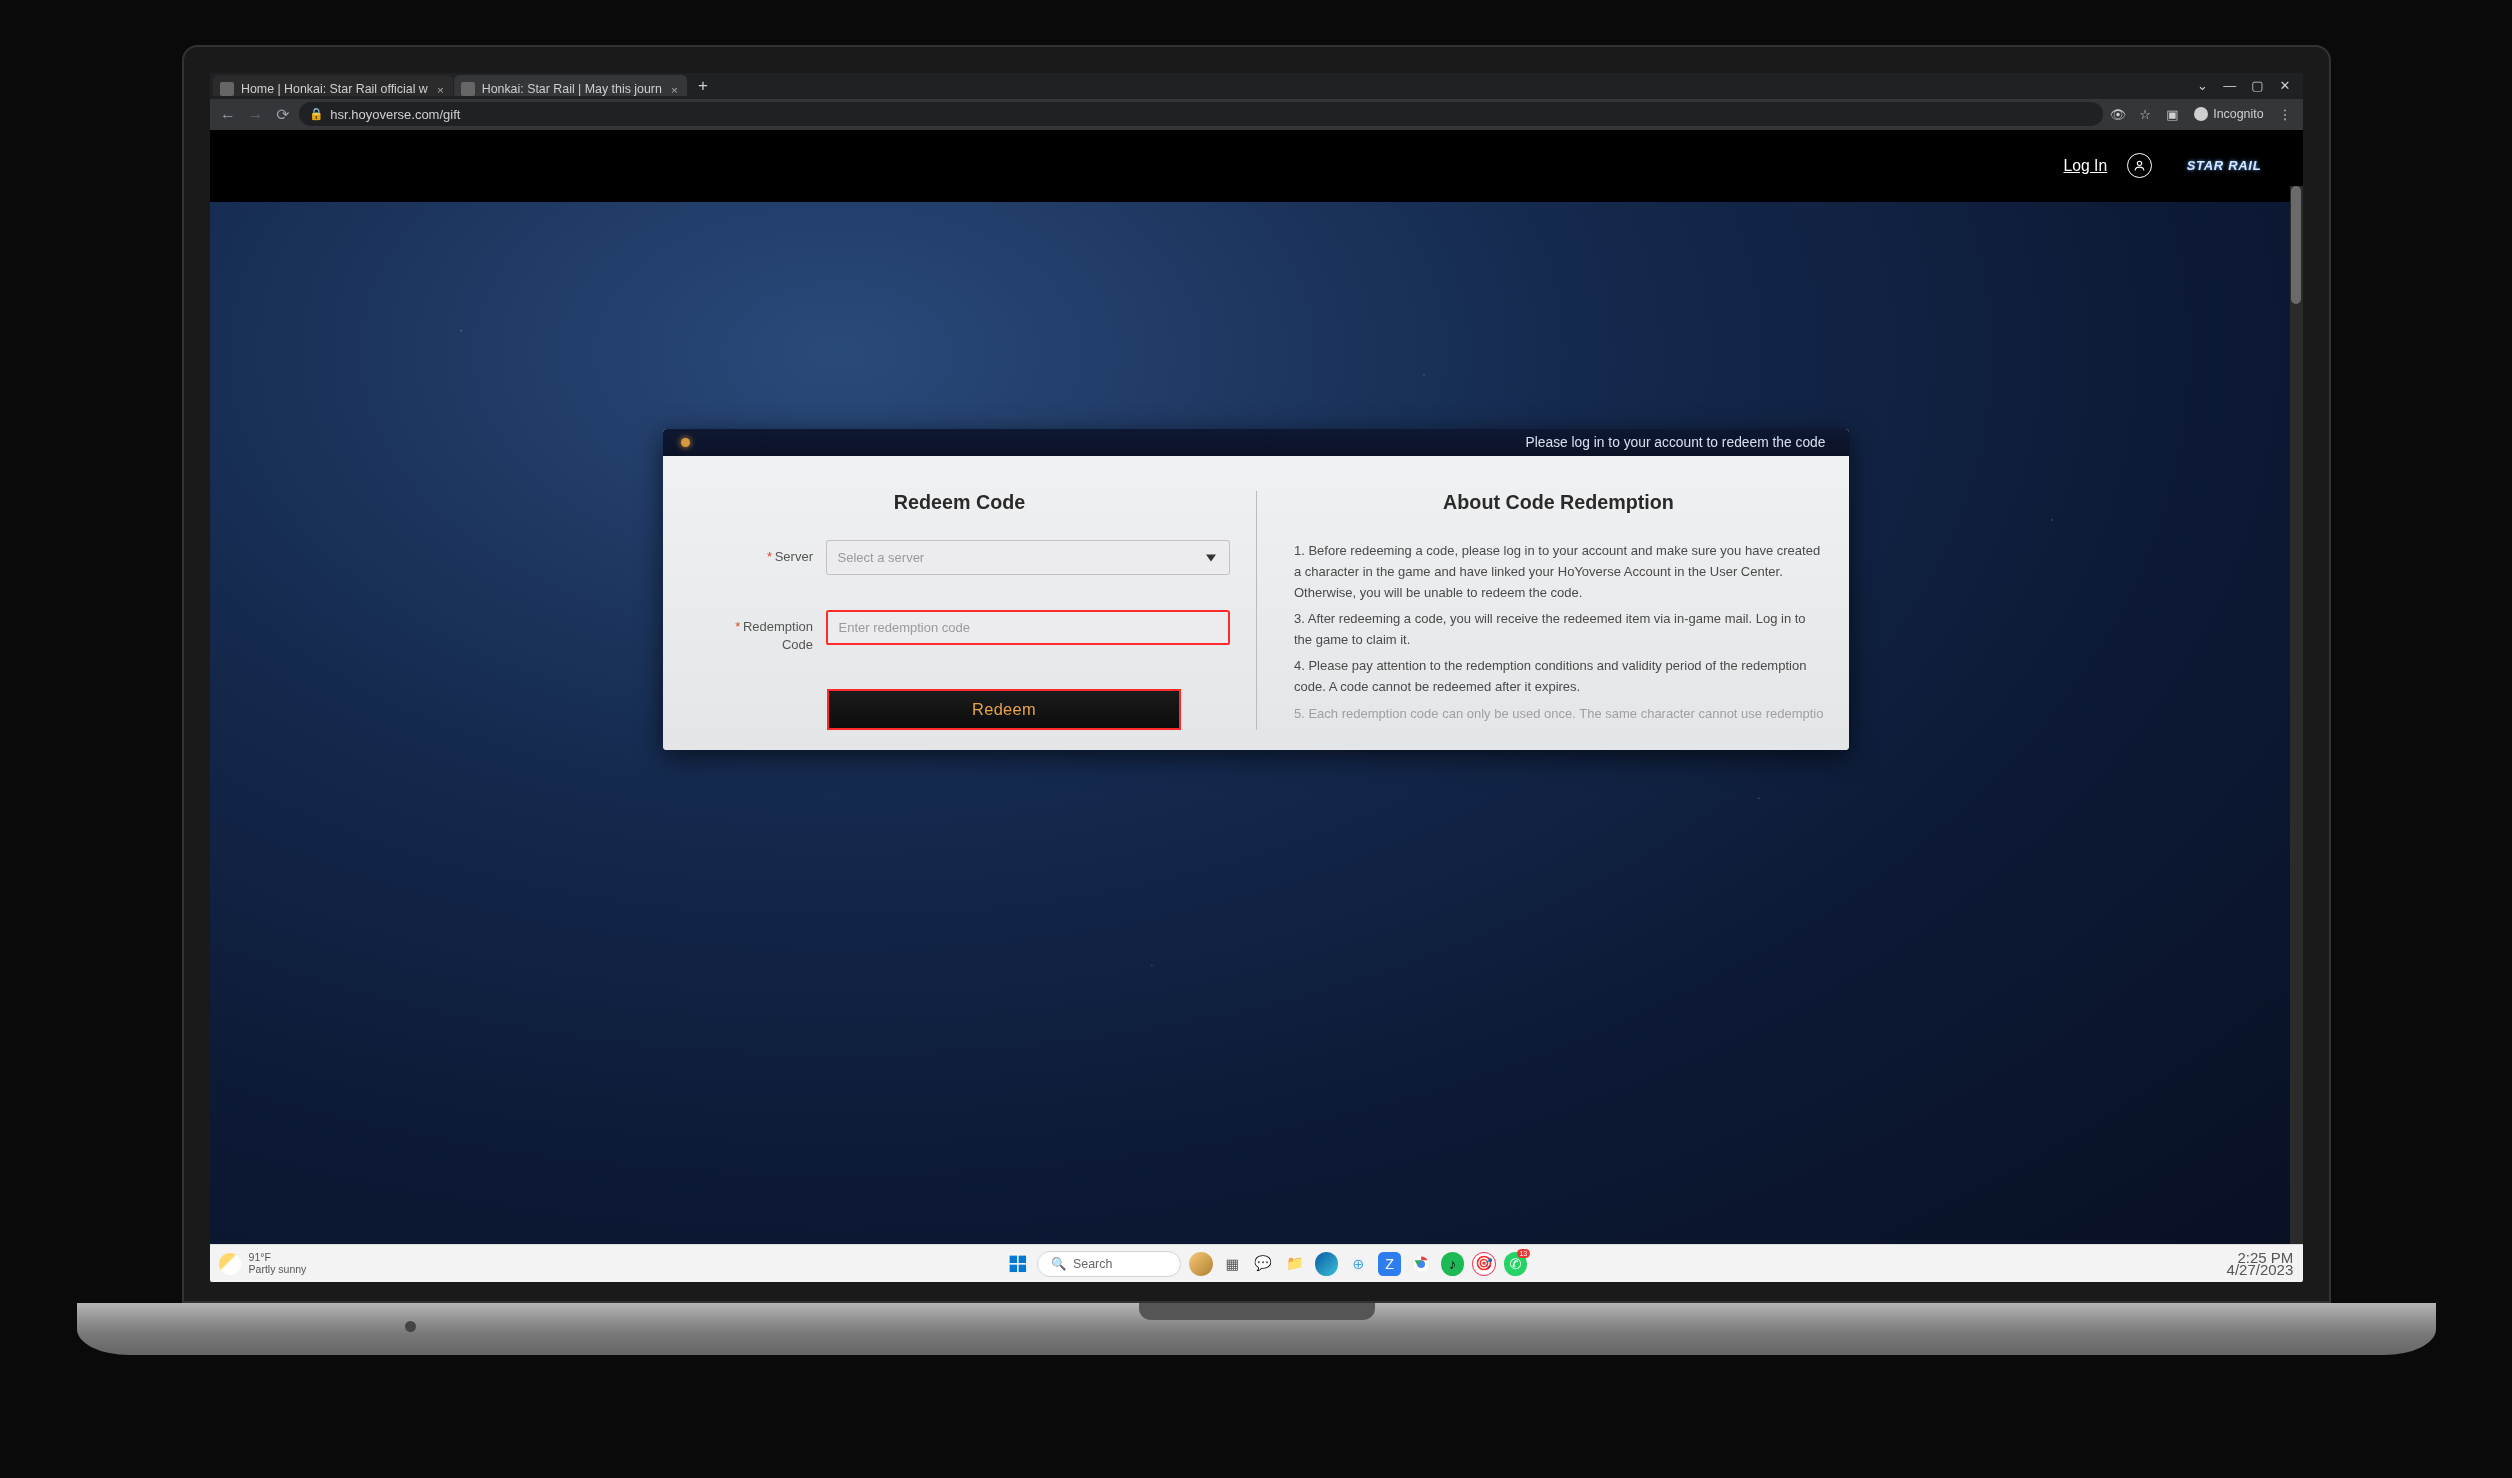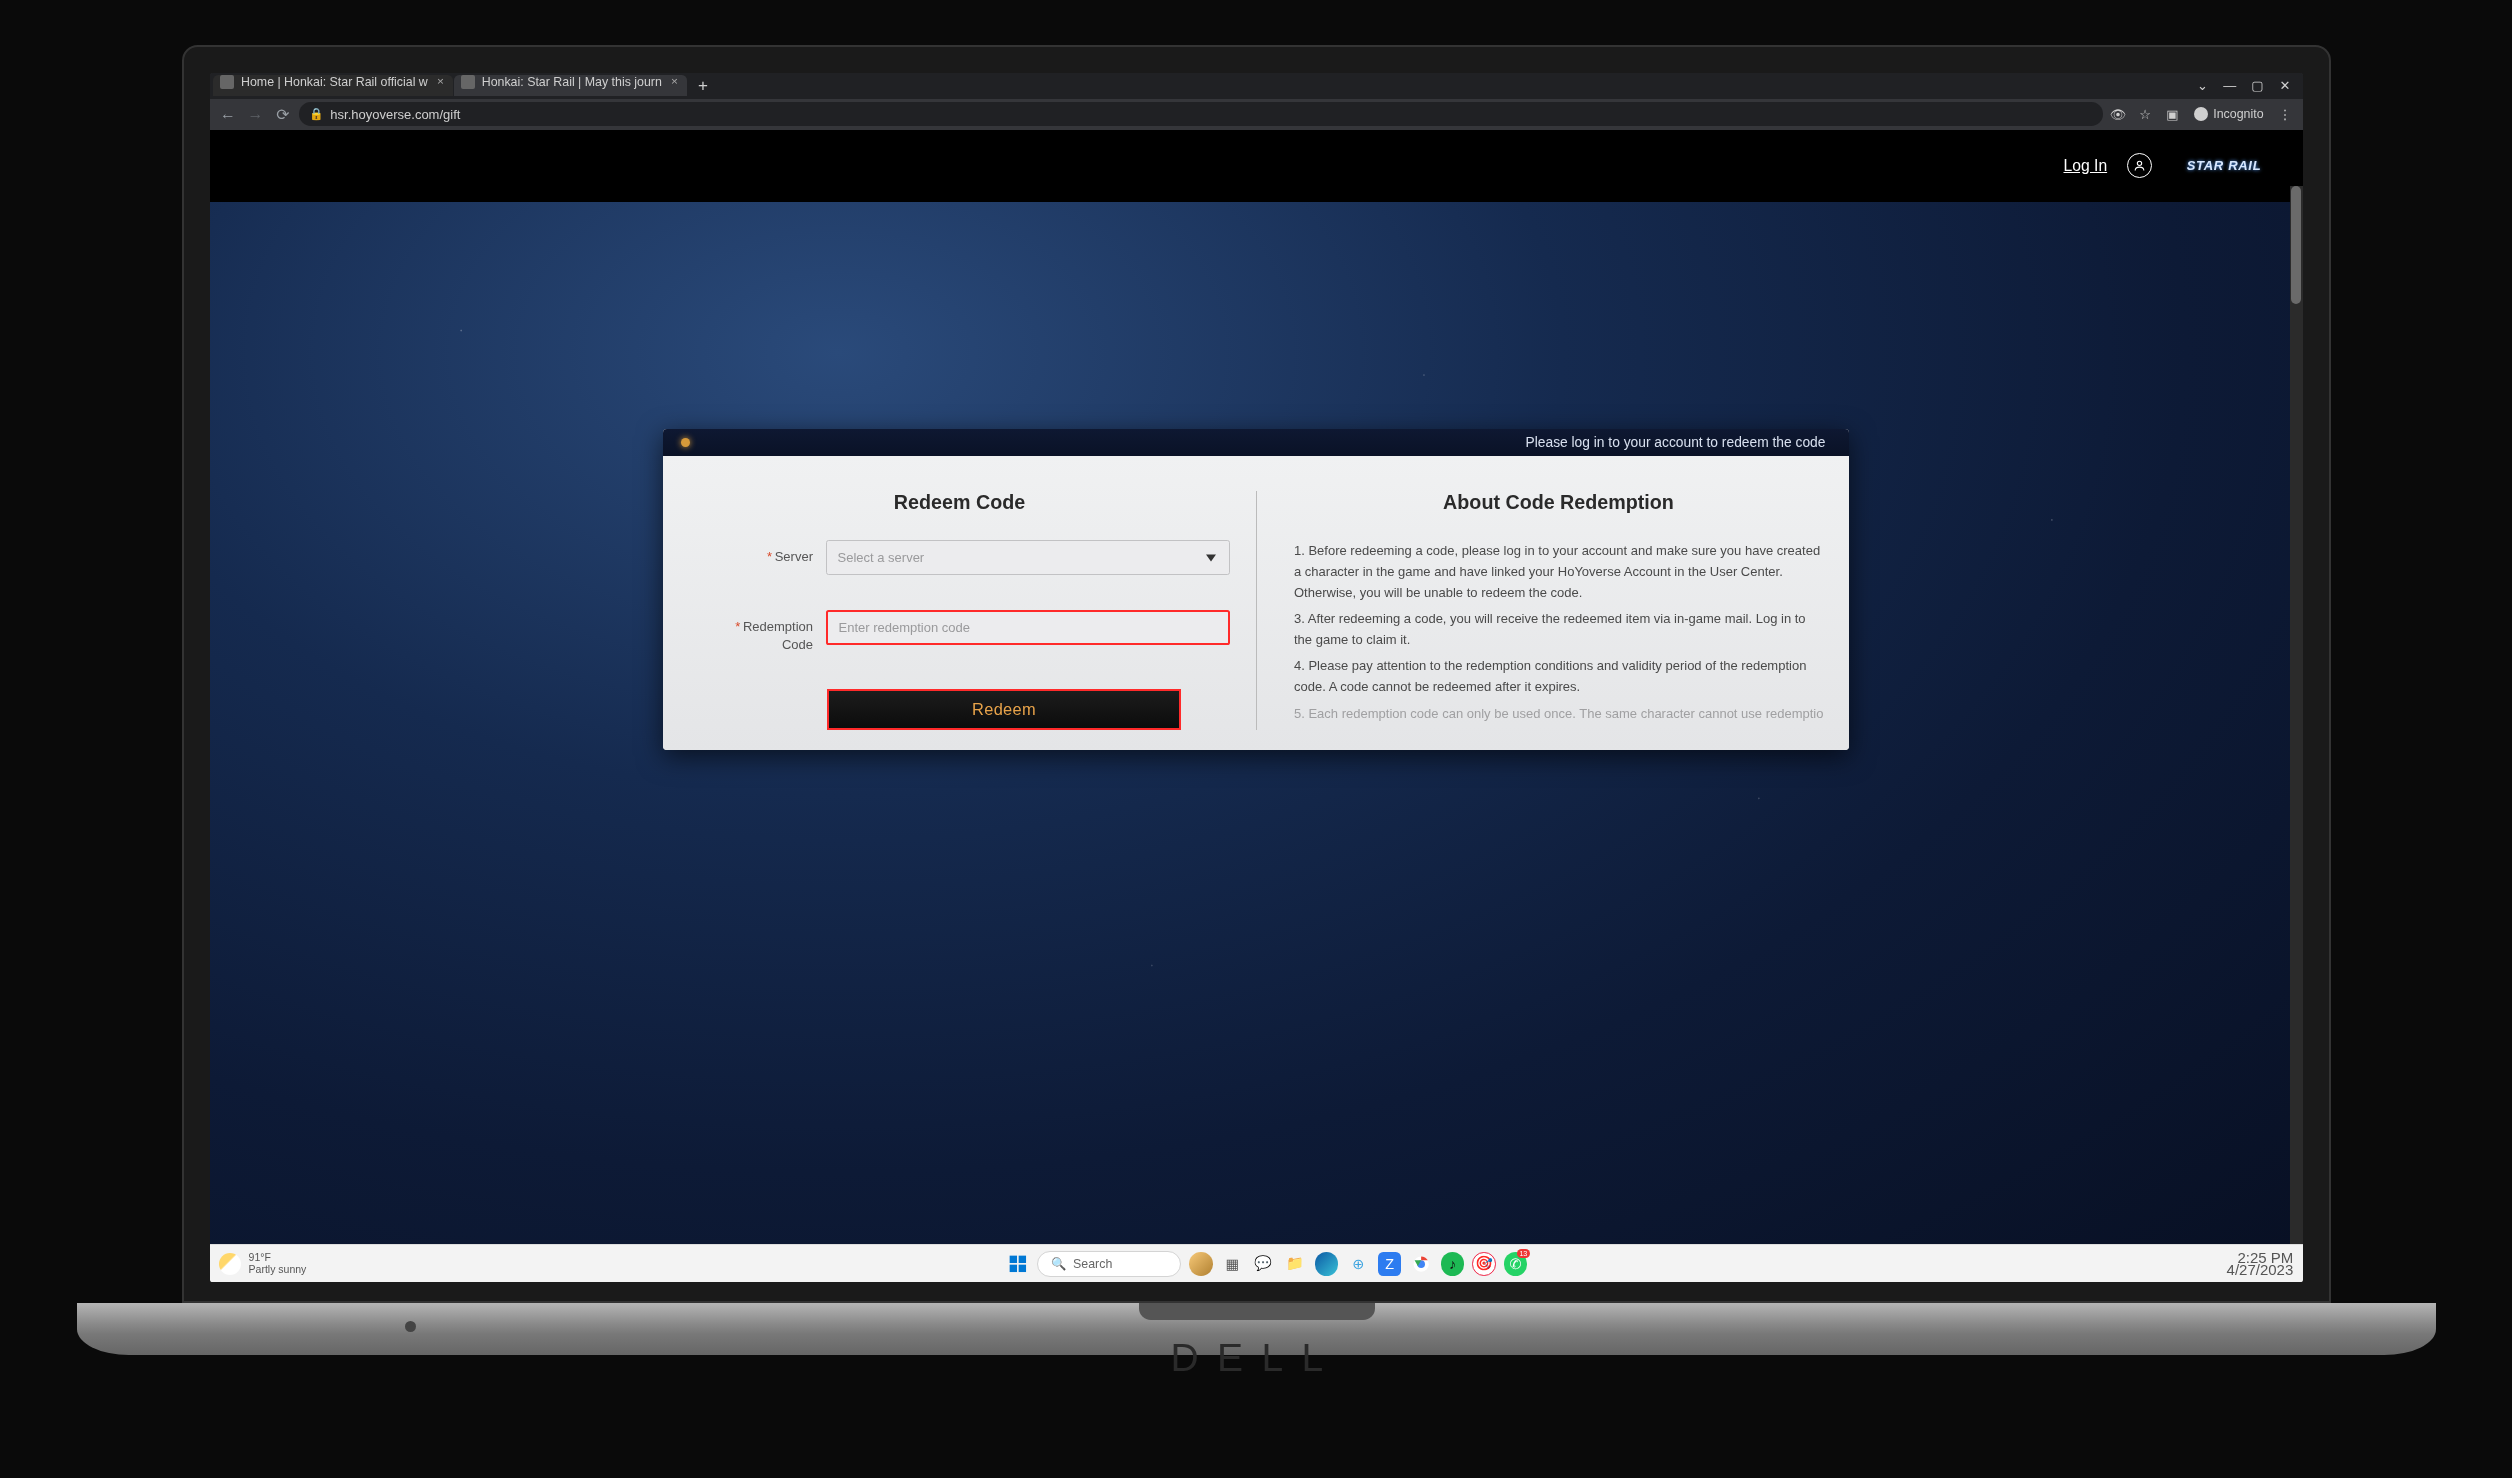--- a/index.html
+++ b/index.html
@@ -9,21 +9,21 @@
 .laptop-frame{position:relative;width:2359px;height:1389px}
 .screen-bezel{position:absolute;top:0;left:105px;width:2149px;height:1258px;background:#1a1a1a;border-radius:15.7px 15.7px 0 0;padding:26px 26px 18.3px 26px;border:2.6px solid #333}
 .screen-inner{width:100%;height:100%;background:#2b2b2b;border-radius:2.6px;display:flex;flex-direction:column;overflow:hidden}
 .hinge-bar{position:absolute;top:1258px;left:0;width:2359px;height:52px;background:linear-gradient(180deg,#b5b5b5 0%,#8a8a8a 40%,#787878 60%,#666 100%);border-radius:0 0 52px 52px/0 0 26px 26px}
 .hinge-notch{position:absolute;top:1258px;left:1062px;width:236px;height:17px;background:#555;border-radius:0 0 11.8px 11.8px}
 .dell-logo{position:absolute;top:1291px;left:0;width:2359px;text-align:center;font-size:39px;font-weight:400;letter-spacing:18.3px;font-family:Arial,sans-serif;color:#2a2a2a}
 .camera-dot{position:absolute;top:1276px;left:328px;width:11.8px;height:11.8px;border-radius:50%;background:#444}
 
 
 .titlebar{height:26px;background:#202124;display:flex;align-items:center;padding:0 3.9px}
-.tab{height:21px;background:#35363a;border-radius:5.2px 5.2px 0 0;display:flex;align-items:flex-start;padding:0 6.6px;margin-right:1.3px;max-width:256px;min-width:131px;font-size:12.4px;color:#cfcfcf;gap:6.6px}
+.tab{height:21px;background:#35363a;border-radius:5.2px 5.2px 0 0;display:flex;align-items:flex-end;padding:0 6.6px;margin-right:1.3px;max-width:256px;min-width:131px;font-size:12.4px;color:#cfcfcf;gap:6.6px}
 .tab.inactive{background:#2b2b2b}
 .tab .favico{width:14.4px;height:14.4px;background:#666;border-radius:2px;flex-shrink:0}
 .tab .label{flex:1;white-space:nowrap;overflow:hidden;text-overflow:ellipsis}
 .tab .close{width:11.8px;height:11.8px;display:flex;align-items:center;justify-content:center;color:#aaa;font-size:11.8px}
 .newtab{width:22px;height:21px;display:flex;align-items:center;justify-content:center;color:#cfcfcf;font-size:17px;margin-left:3.9px}
 .titlebar-spacer{flex:1}
 .winbtn{width:27.5px;height:21px;display:flex;align-items:center;justify-content:center;color:#cfcfcf;font-size:13px}
 
 .addrbar{height:31px;background:#35363a;display:flex;align-items:center;padding:0 6.6px;gap:3.9px}
 .navbtn{width:23.6px;height:23.6px;display:flex;align-items:center;justify-content:center;color:#9aa0a6;font-size:15.7px;border-radius:50%}
@@ -226,16 +226,15 @@
          <span>2:25 PM</span>
          <span>4/27/2023</span>
        </div>
      </div>
    </div>
 
   </div>
  </div>
  <div class="hinge-bar"></div>
  <div class="hinge-notch"></div>
- <div class="dell-logo">DELL</div>
  <div class="camera-dot"></div>
 </div>
 
 
 </body></html>

